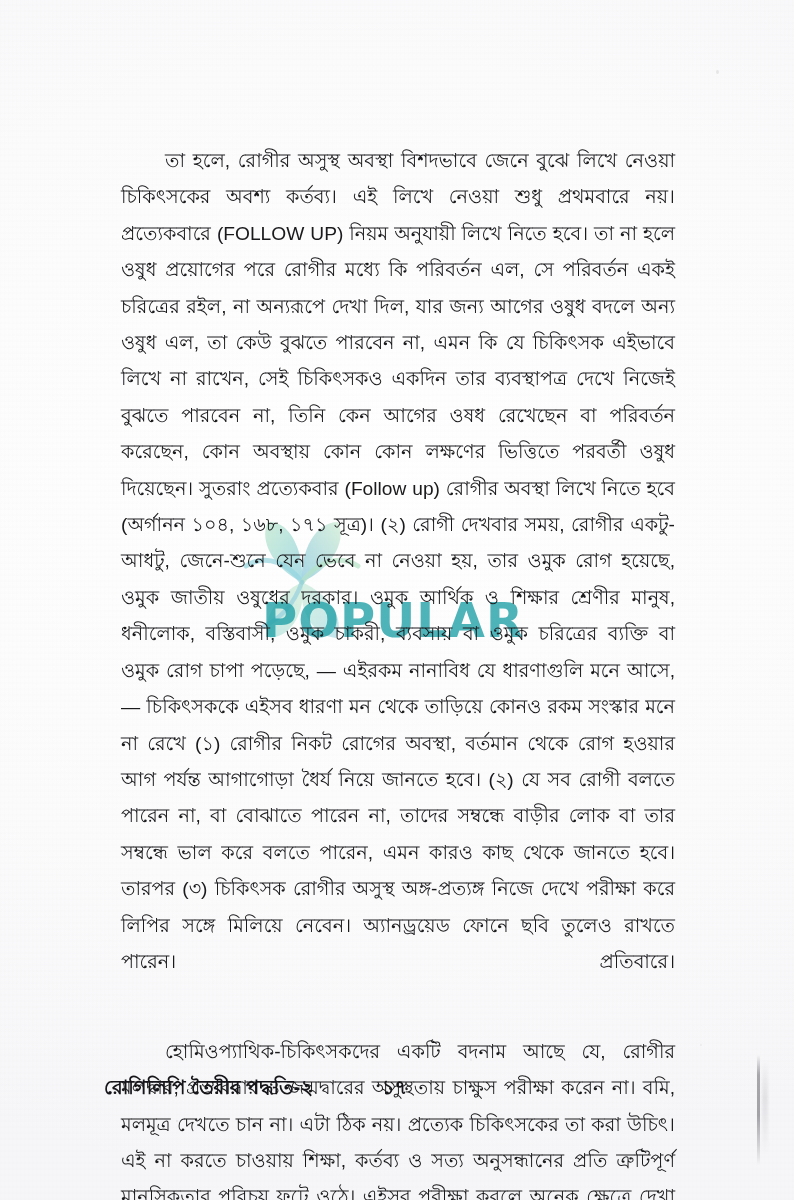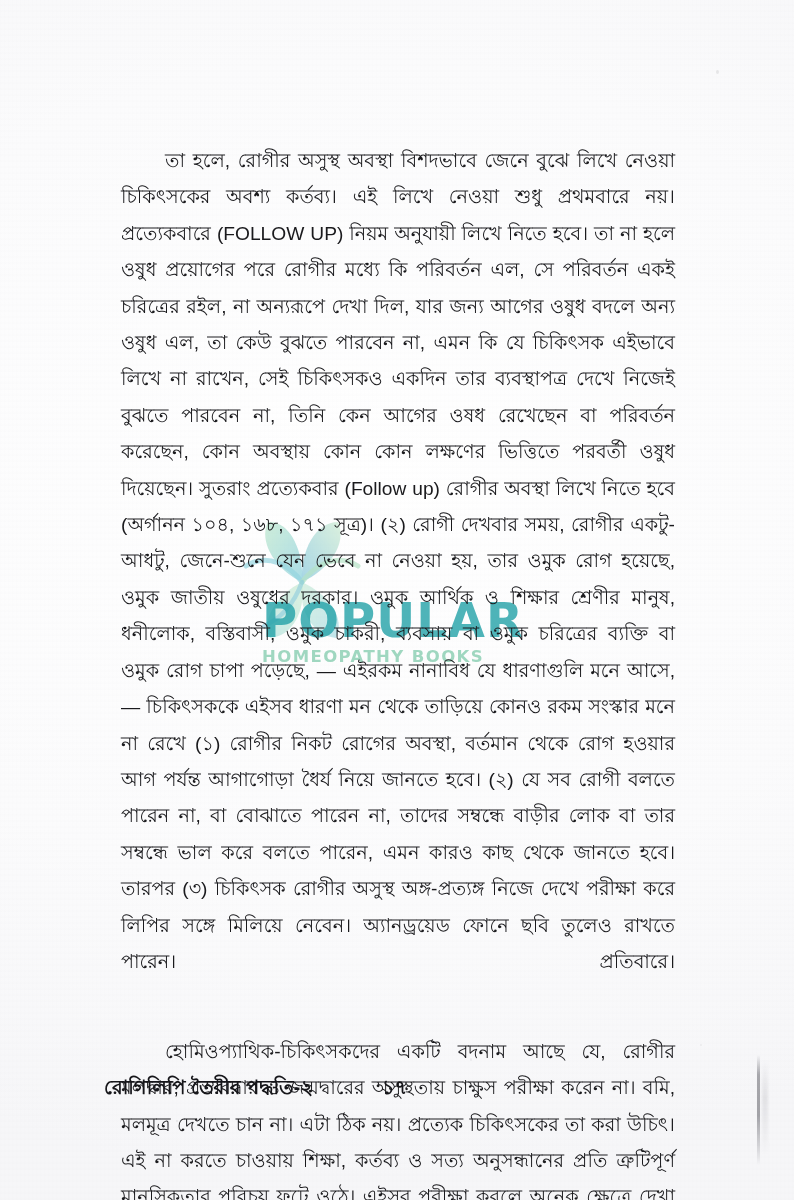--- a/index.html
+++ b/index.html
@@ -194,21 +194,20 @@
         <path d="M74 74 C 100 62, 120 36, 110 14 C 88 14, 72 42, 74 74 Z" fill="url(#gLeafB)" opacity="0.72"></path>
         <path d="M74 74 C 50 86, 32 112, 42 130 C 64 128, 78 104, 74 74 Z" fill="url(#gLeafC)" opacity="0.60"></path>
         <path d="M74 74 C 100 86, 118 110, 108 130 C 86 128, 70 104, 74 74 Z" fill="url(#gLeafA)" opacity="0.55"></path>
         <path d="M18 58 C 40 44, 62 58, 74 74" stroke="#49b6c9" stroke-width="5" opacity="0.7"></path>
         <path d="M130 58 C 108 44, 86 58, 74 74" stroke="#7fcf9e" stroke-width="5" opacity="0.7"></path>
         <path d="M74 74 C 66 96, 54 110, 36 118" stroke="#3aa9c6" stroke-width="4.5" opacity="0.6"></path>
       </g>
     </svg>
     <div class="wm-text">
       <div class="wm-main">POPULAR</div>
-      <div class="wm-sub">HOMEOPATHY BOOKS</div>
     </div>
   </div>
 
   <div class="text-block">
     <p class="para">তা হলে, রোগীর অসুস্থ অবস্থা বিশদভাবে জেনে বুঝে লিখে নেওয়া চিকিৎসকের অবশ্য কর্তব্য। এই লিখে নেওয়া শুধু প্রথমবারে নয়। প্রত্যেকবারে (FOLLOW UP) নিয়ম অনুযায়ী লিখে নিতে হবে। তা না হলে ওষুধ প্রয়োগের পরে রোগীর মধ্যে কি পরিবর্তন এল, সে পরিবর্তন একই চরিত্রের রইল, না অন্যরূপে দেখা দিল, যার জন্য আগের ওষুধ বদলে অন্য ওষুধ এল, তা কেউ বুঝতে পারবেন না, এমন কি যে চিকিৎসক এইভাবে লিখে না রাখেন, সেই চিকিৎসকও একদিন তার ব্যবস্থাপত্র দেখে নিজেই বুঝতে পারবেন না, তিনি কেন আগের ওষধ রেখেছেন বা পরিবর্তন করেছেন, কোন অবস্থায় কোন কোন লক্ষণের ভিত্তিতে পরবর্তী ওষুধ দিয়েছেন। সুতরাং প্রত্যেকবার (Follow up) রোগীর অবস্থা লিখে নিতে হবে (অর্গানন ১০৪, ১৬৮, ১৭১ সূত্র)। (২) রোগী দেখবার সময়, রোগীর একটু-আধটু, জেনে-শুনে যেন ভেবে না নেওয়া হয়, তার ওমুক রোগ হয়েছে, ওমুক জাতীয় ওষুধের দরকার। ওমুক আর্থিক ও শিক্ষার শ্রেণীর মানুষ, ধনীলোক, বস্তিবাসী, ওমুক চাকরী, ব্যবসায় বা ওমুক চরিত্রের ব্যক্তি বা ওমুক রোগ চাপা পড়েছে, — এইরকম নানাবিধ যে ধারণাগুলি মনে আসে, — চিকিৎসককে এইসব ধারণা মন থেকে তাড়িয়ে কোনও রকম সংস্কার মনে না রেখে (১) রোগীর নিকট রোগের অবস্থা, বর্তমান থেকে রোগ হওয়ার আগ পর্যন্ত আগাগোড়া ধৈর্য নিয়ে জানতে হবে। (২) যে সব রোগী বলতে পারেন না, বা বোঝাতে পারেন না, তাদের সম্বন্ধে বাড়ীর লোক বা তার সম্বন্ধে ভাল করে বলতে পারেন, এমন কারও কাছ থেকে জানতে হবে। তারপর (৩) চিকিৎসক রোগীর অসুস্থ অঙ্গ-প্রত্যঙ্গ নিজে দেখে পরীক্ষা করে লিপির সঙ্গে মিলিয়ে নেবেন। অ্যানড্রয়েড ফোনে ছবি তুলেও রাখতে পারেন। প্রতিবারে।</p>
     <p class="para">হোমিওপ্যাথিক-চিকিৎসকদের একটি বদনাম আছে যে, রোগীর মলদ্বার, প্রস্রাবদ্বার ও জন্মদ্বারের অসুস্থতায় চাক্ষুস পরীক্ষা করেন না। বমি, মলমূত্র দেখতে চান না। এটা ঠিক নয়। প্রত্যেক চিকিৎসকের তা করা উচিৎ। এই না করতে চাওয়ায় শিক্ষা, কর্তব্য ও সত্য অনুসন্ধানের প্রতি ত্রুটিপূর্ণ মানসিকতার পরিচয় ফুটে ওঠে। এইসব পরীক্ষা করলে অনেক ক্ষেত্রে দেখা যায়, রোগী যা বলছেন বা যা ভাবা গিয়েছিল তা নয় বা পরিবর্তনের ডিগ্রী অন্যরকম। (৪) রোগীর ল্যাবরেটারী / রেডিওলজি ইত্যাদি পরীক্ষা-নিরীক্ষা এবং পূর্ববর্তী চিকিৎসকের সিদ্ধান্ত, চিকিৎসা, সবকিছু বিশেষভাবে পর্যালোচনা করে দেখতে হবে।</p>
 
   </div>
 
   <div class="footer">

